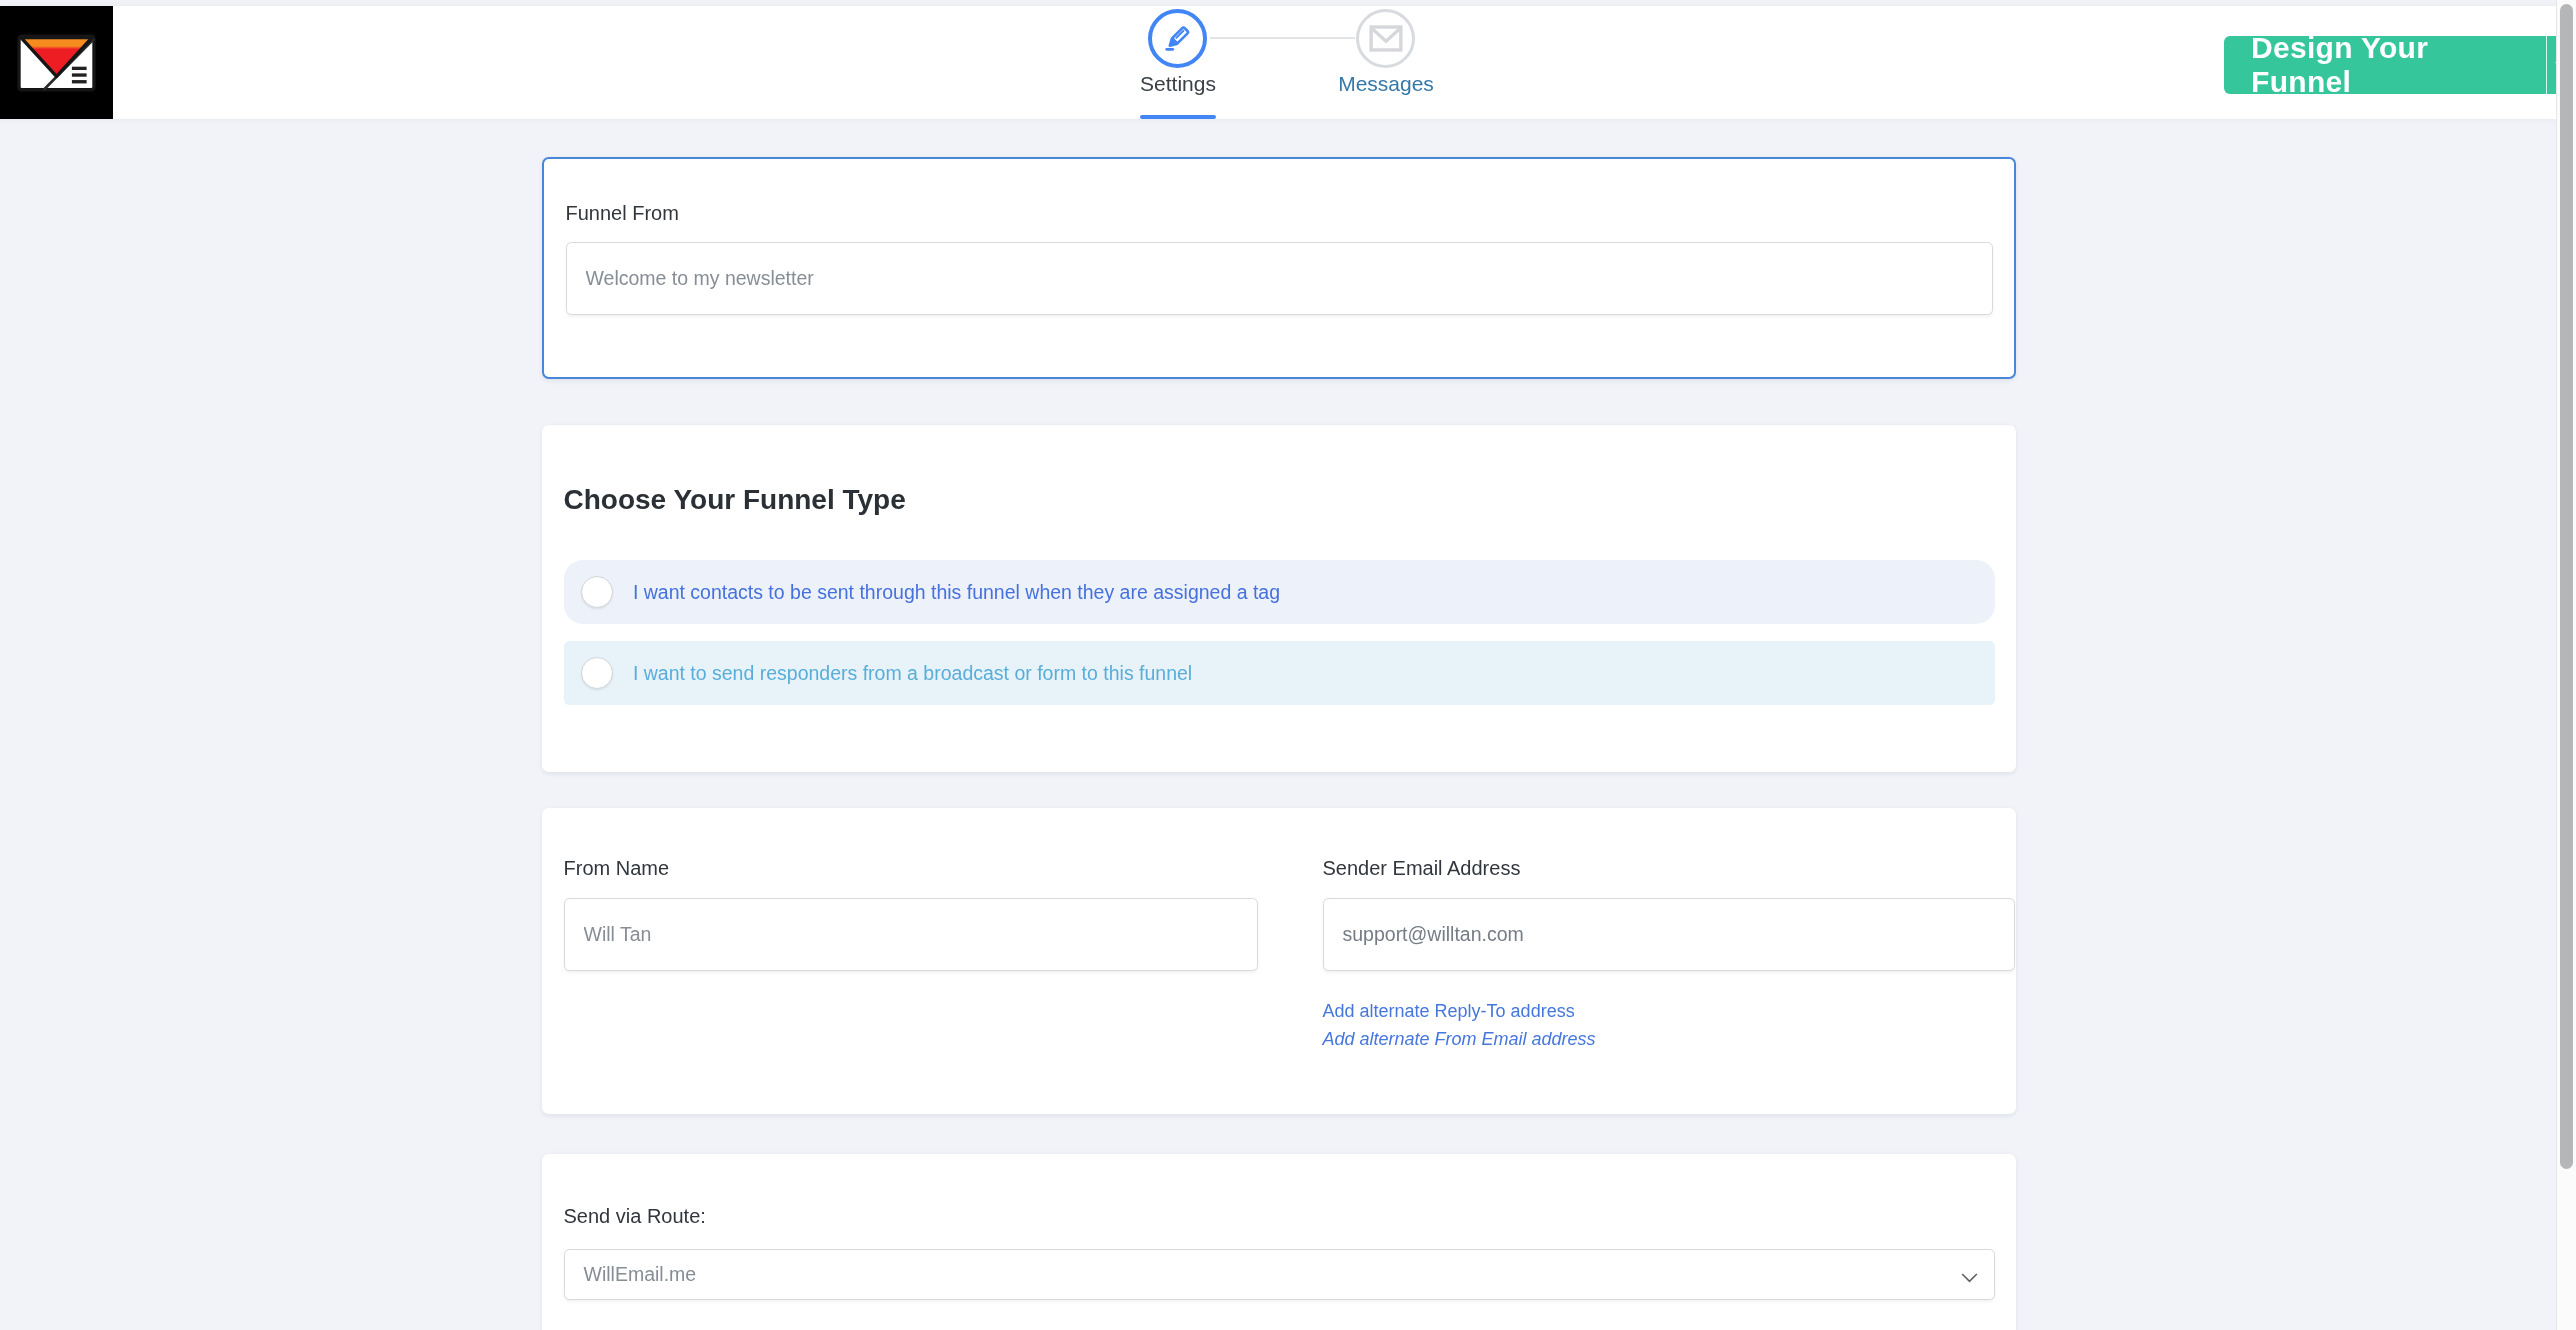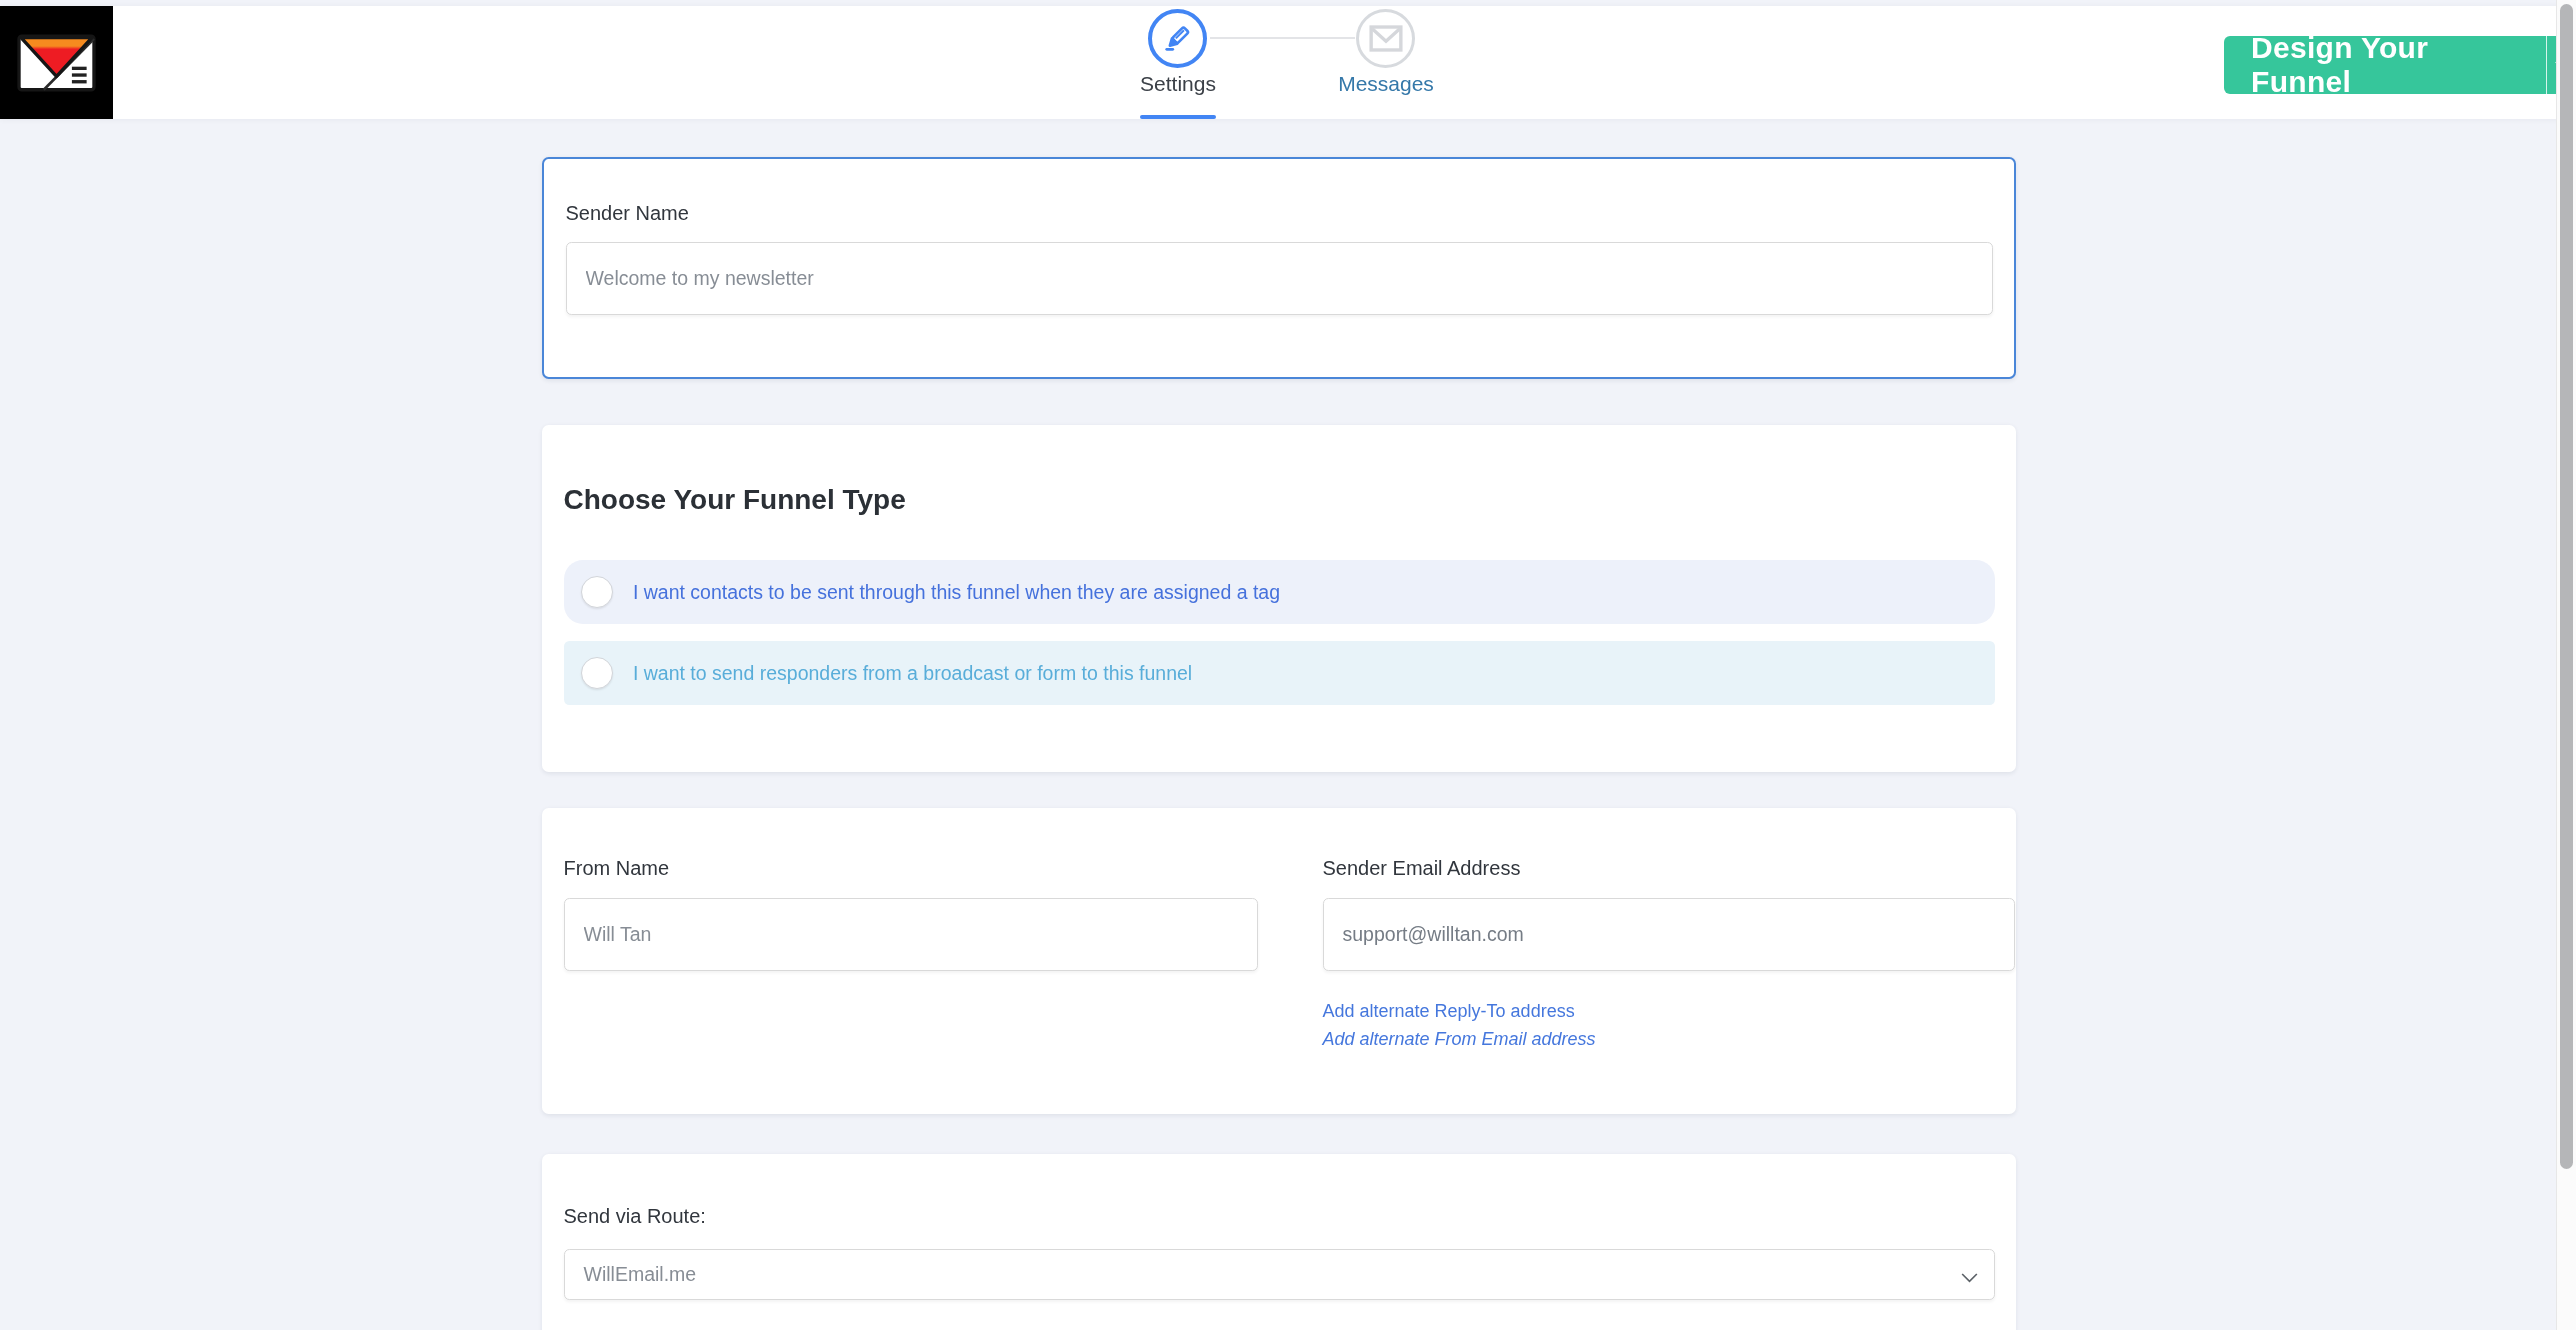--- a/index.html
+++ b/index.html
@@ -183,21 +183,21 @@
   </div>
 </header>
 
 <div class="scrollbar-track">
   <div class="scrollbar-thumb"></div>
 </div>
 
 <main class="content">
 
   <section class="card card-funnel-name">
-    <div class="field-label">Sender Name</div>
+    <div class="field-label">Funnel From</div>
     <input class="text-input" type="text" value="Welcome to my newsletter" style="">
   </section>
 
   <section class="card card-funnel-type">
     <h2 class="section-heading">Choose Your Funnel Type</h2>
 
     <div class="option-row first">
       <span class="radio-circle"></span>
       <span class="option-text">I want contacts to be sent through this funnel when they are assigned a tag</span>
     </div>

